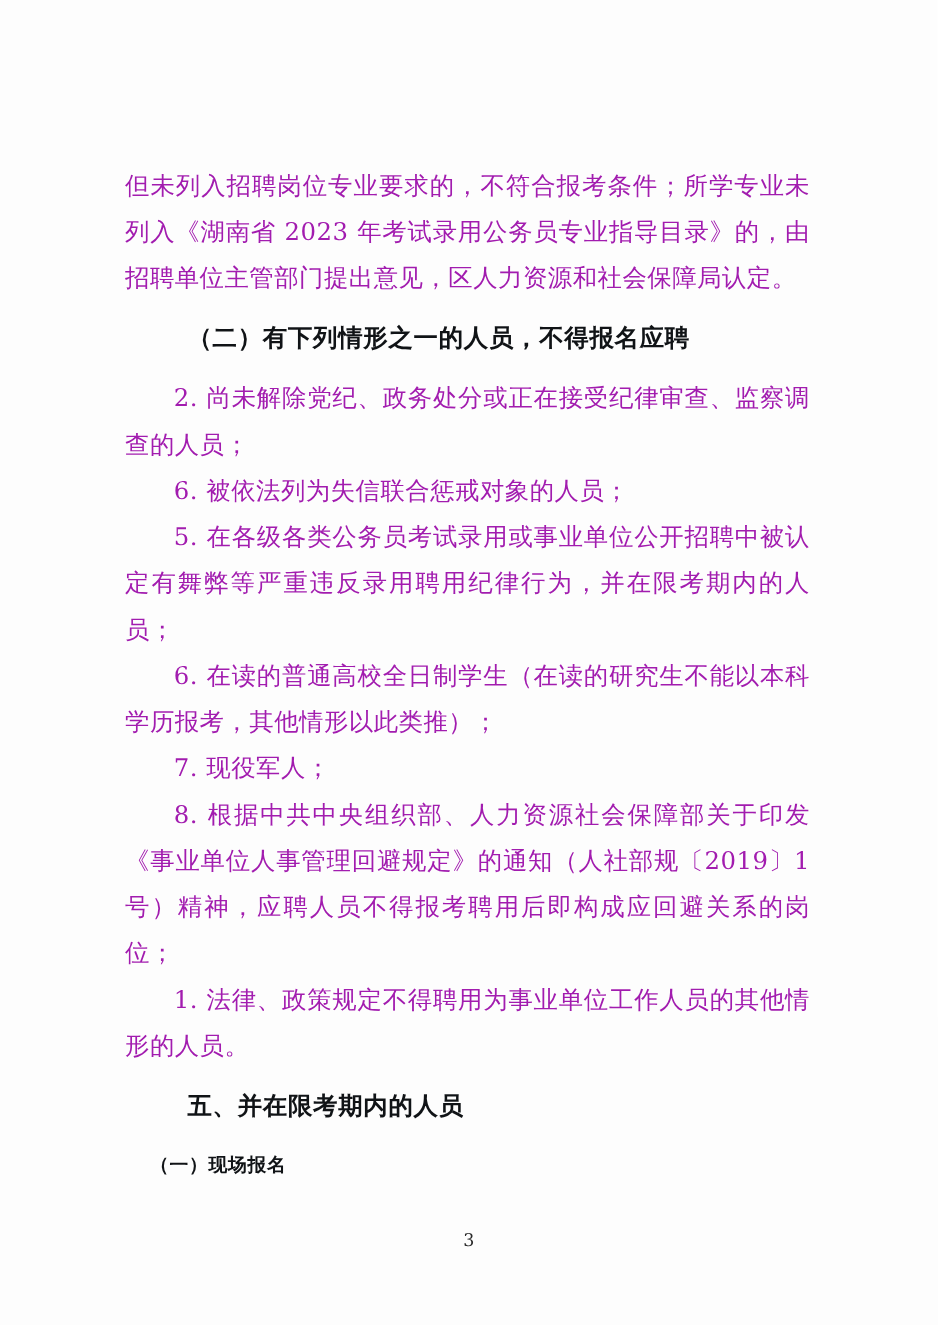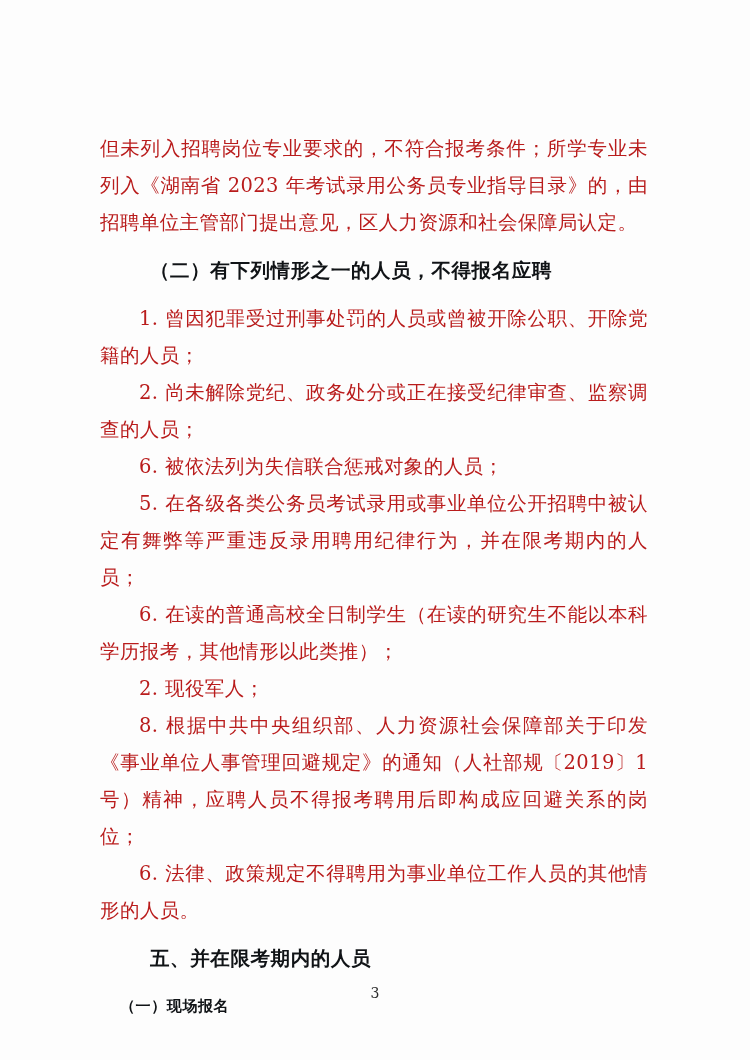--- a/index.html
+++ b/index.html
@@ -29,21 +29,21 @@
     top: 130px;
     width: 548px;
   }
   .para {
     font-size: 19.5px;
     line-height: 37px;
     letter-spacing: 0.4px;
     text-align: justify;
     text-justify: inter-ideograph;
     margin: 0;
-    color: #b91c1c;
+    color: #a21caf;
   }
   .indent2 {
     text-indent: 39px;
   }
   .noindent {
     text-indent: 0;
   }
   .heading {
     font-size: 19.5px;
     line-height: 37px;
@@ -76,28 +76,27 @@
 </head>
 <body>
 
 <div class="page">
   <div class="content">
 
     <p class="para noindent">但未列入招聘岗位专业要求的，不符合报考条件；所学专业未列入《湖南省 2023 年考试录用公务员专业指导目录》的，由招聘单位主管部门提出意见，区人力资源和社会保障局认定。</p>
 
     <p class="heading">（二）有下列情形之一的人员，不得报名应聘</p>
 
-    <p class="para indent2">1. 曾因犯罪受过刑事处罚的人员或曾被开除公职、开除党籍的人员；</p>
     <p class="para indent2">2. 尚未解除党纪、政务处分或正在接受纪律审查、监察调查的人员；</p>
     <p class="para indent2">6. 被依法列为失信联合惩戒对象的人员；</p>
     <p class="para indent2">5. 在各级各类公务员考试录用或事业单位公开招聘中被认定有舞弊等严重违反录用聘用纪律行为，并在限考期内的人员；</p>
     <p class="para indent2">6. 在读的普通高校全日制学生（在读的研究生不能以本科学历报考，其他情形以此类推）；</p>
-    <p class="para indent2">2. 现役军人；</p>
+    <p class="para indent2">7. 现役军人；</p>
     <p class="para indent2">8. 根据中共中央组织部、人力资源社会保障部关于印发《事业单位人事管理回避规定》的通知（人社部规〔2019〕1 号）精神，应聘人员不得报考聘用后即构成应回避关系的岗位；</p>
-    <p class="para indent2">6. 法律、政策规定不得聘用为事业单位工作人员的其他情形的人员。</p>
+    <p class="para indent2">1. 法律、政策规定不得聘用为事业单位工作人员的其他情形的人员。</p>
 
     <p class="heading">五、并在限考期内的人员</p>
     <p class="heading-sub">（一）现场报名</p>
 
   </div>
 
   <div class="pagenum">3</div>
 </div>
 
 </body></html>

